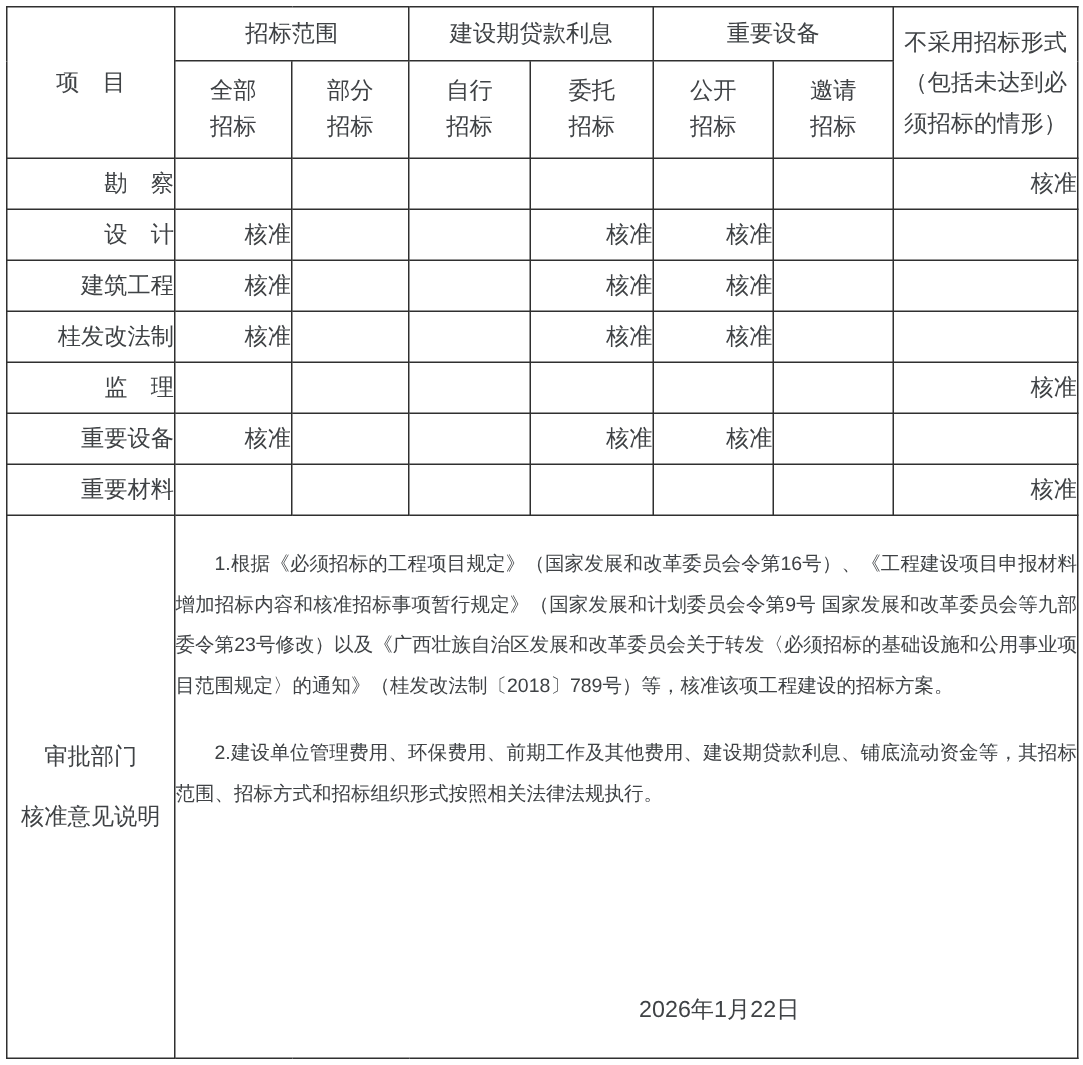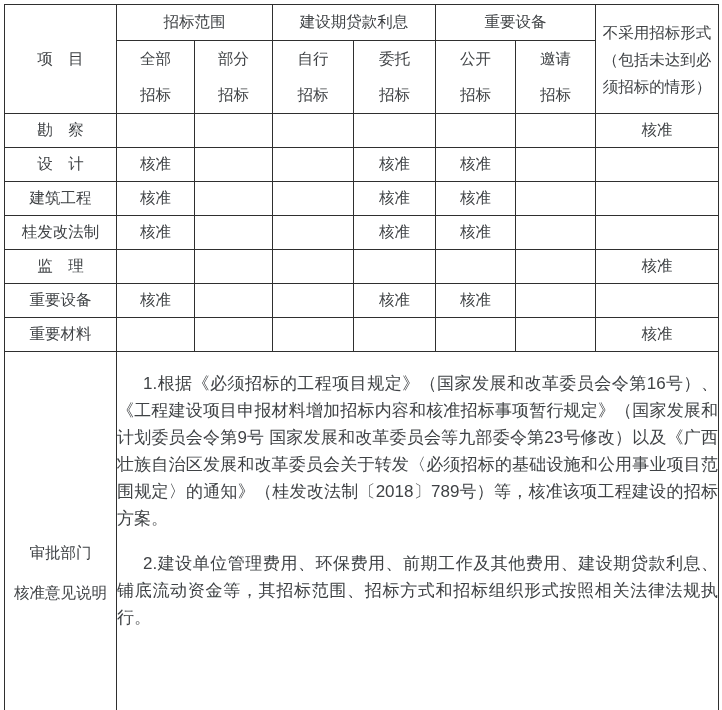--- a/index.html
+++ b/index.html
@@ -14,36 +14,36 @@
     background:#ffffff;
   }
   table.doc td{
     border:1px solid #2f2f2f;
     font-size:15.5px;
     text-align:center;vertical-align:middle;
     padding:0;
     white-space:pre-line;
   }
   tr.h1 td{height:35px;}
-  tr.h2 td{height:64px;line-height:36px;}
-  tr.r td{height:33px;}
+  tr.h2 td{height:64px;line-height:24px;}
+  tr.r td{height:33px;text-align:right;}
   td.nobid{
     text-align:left;padding:0 5px;line-height:27px;
   }
   td.alab{line-height:40px;}
   td.atext{
     vertical-align:top;text-align:left;
     padding:9px 9px 0 9px;
   }
   td.atext p{
     margin:0;white-space:normal;
     text-align:justify;
     text-indent:26px;
     line-height:27px;
-    font-size:17px;
+    font-size:13px;
   }
   .date{
     margin-top:100px;
     text-align:center;
     transform:translateX(62px);
     font-size:15.5px;
     line-height:27px;
   }
 </style>
 </head>

